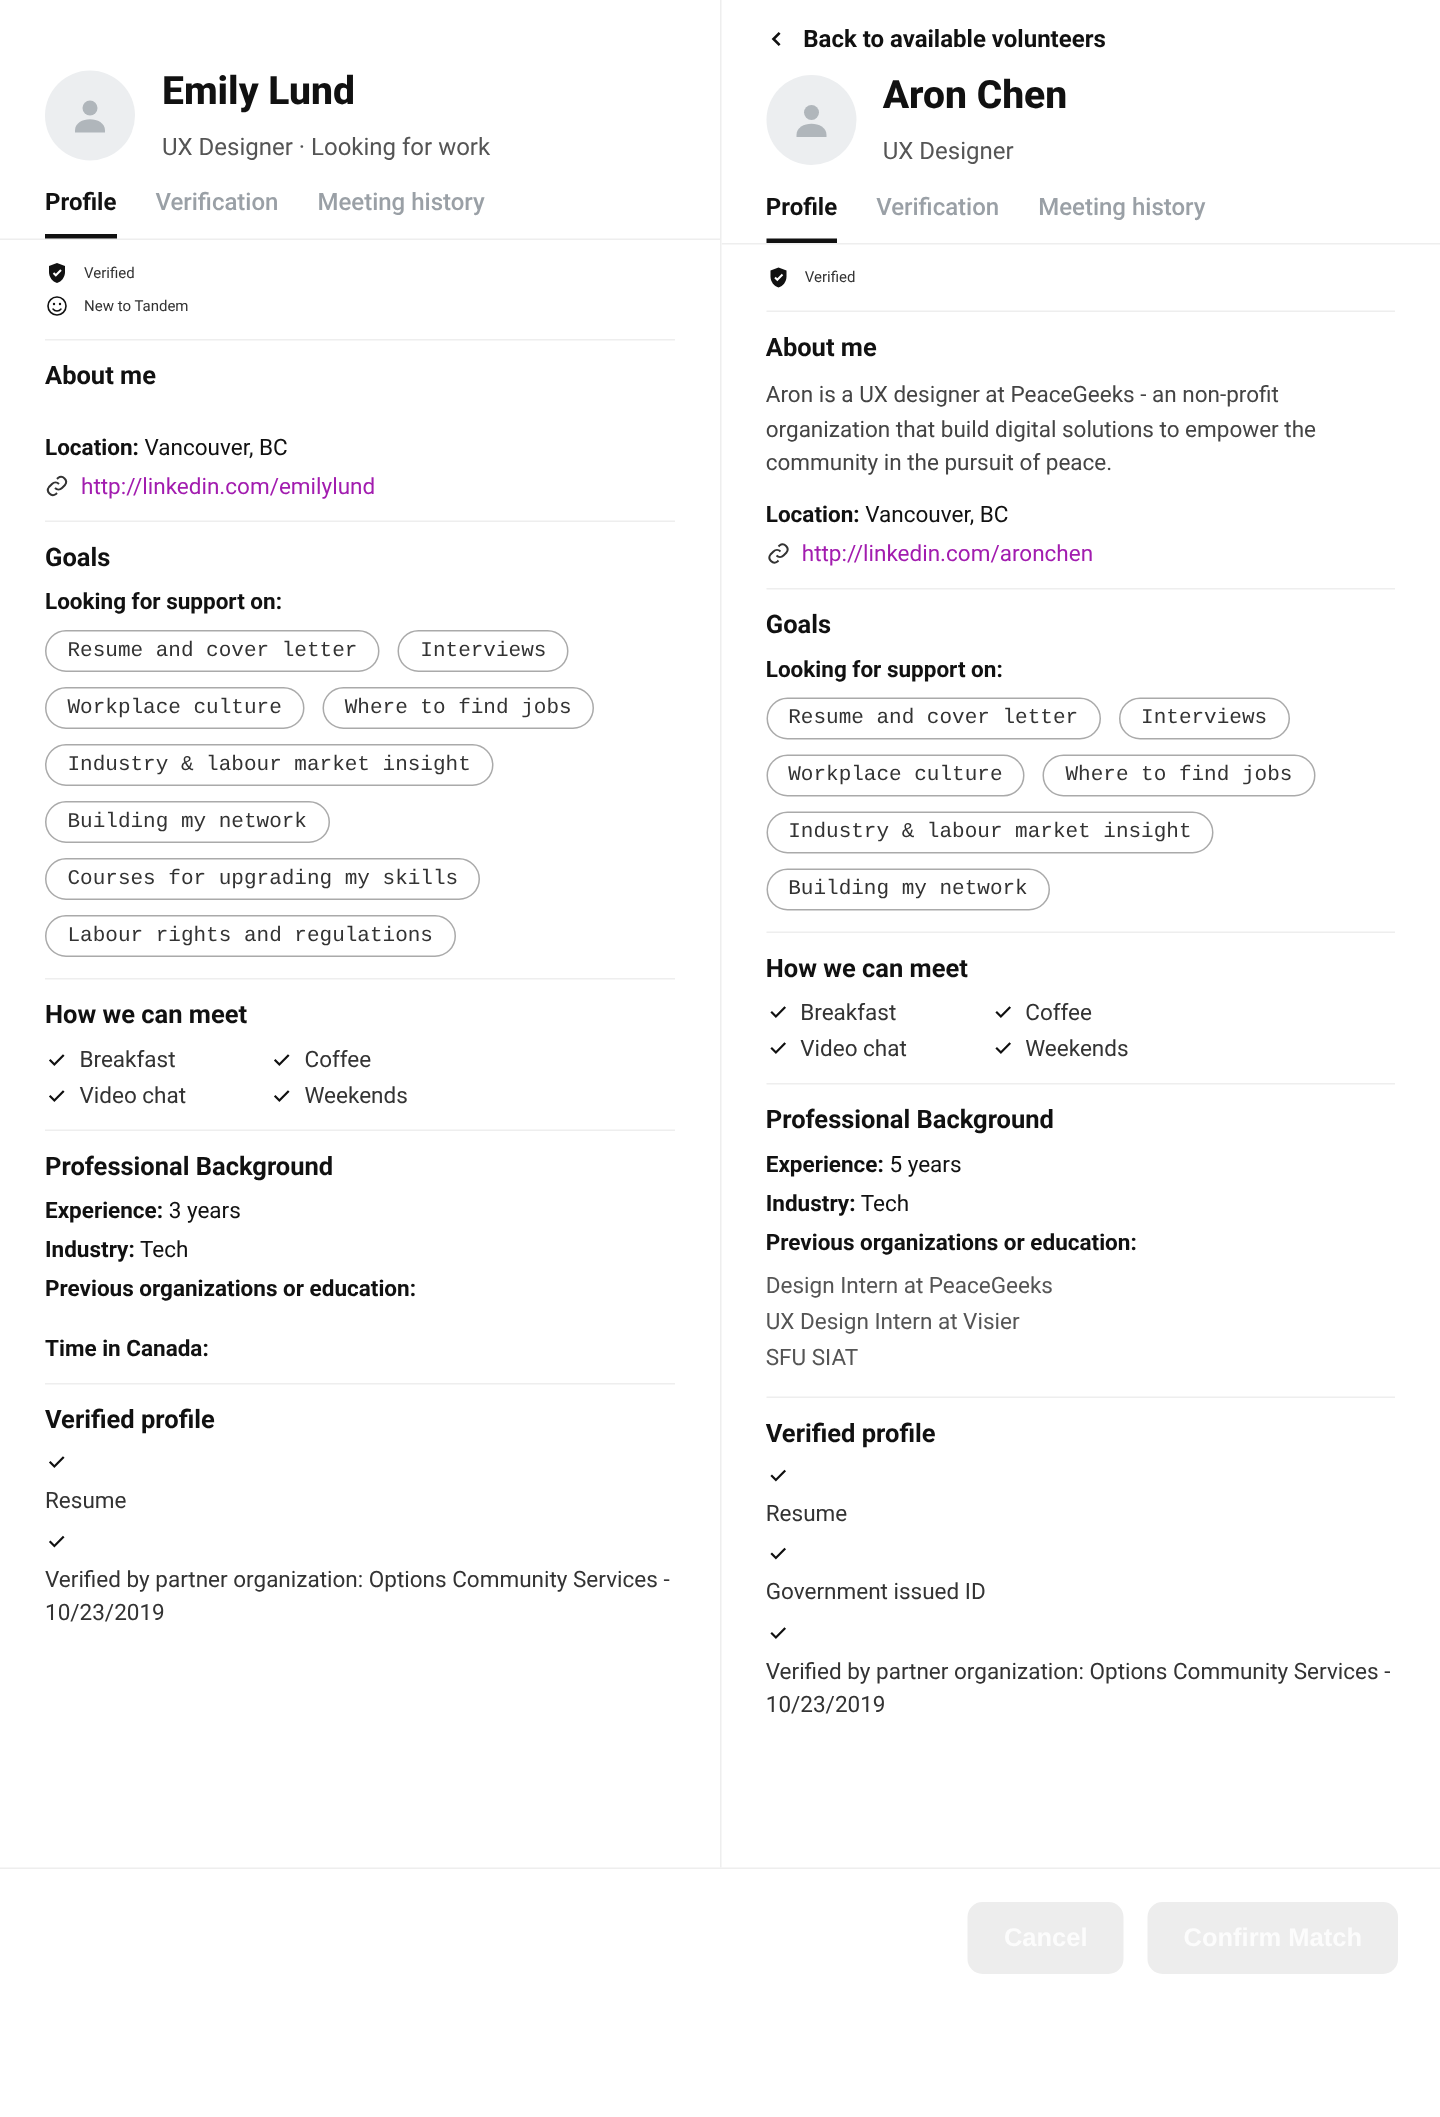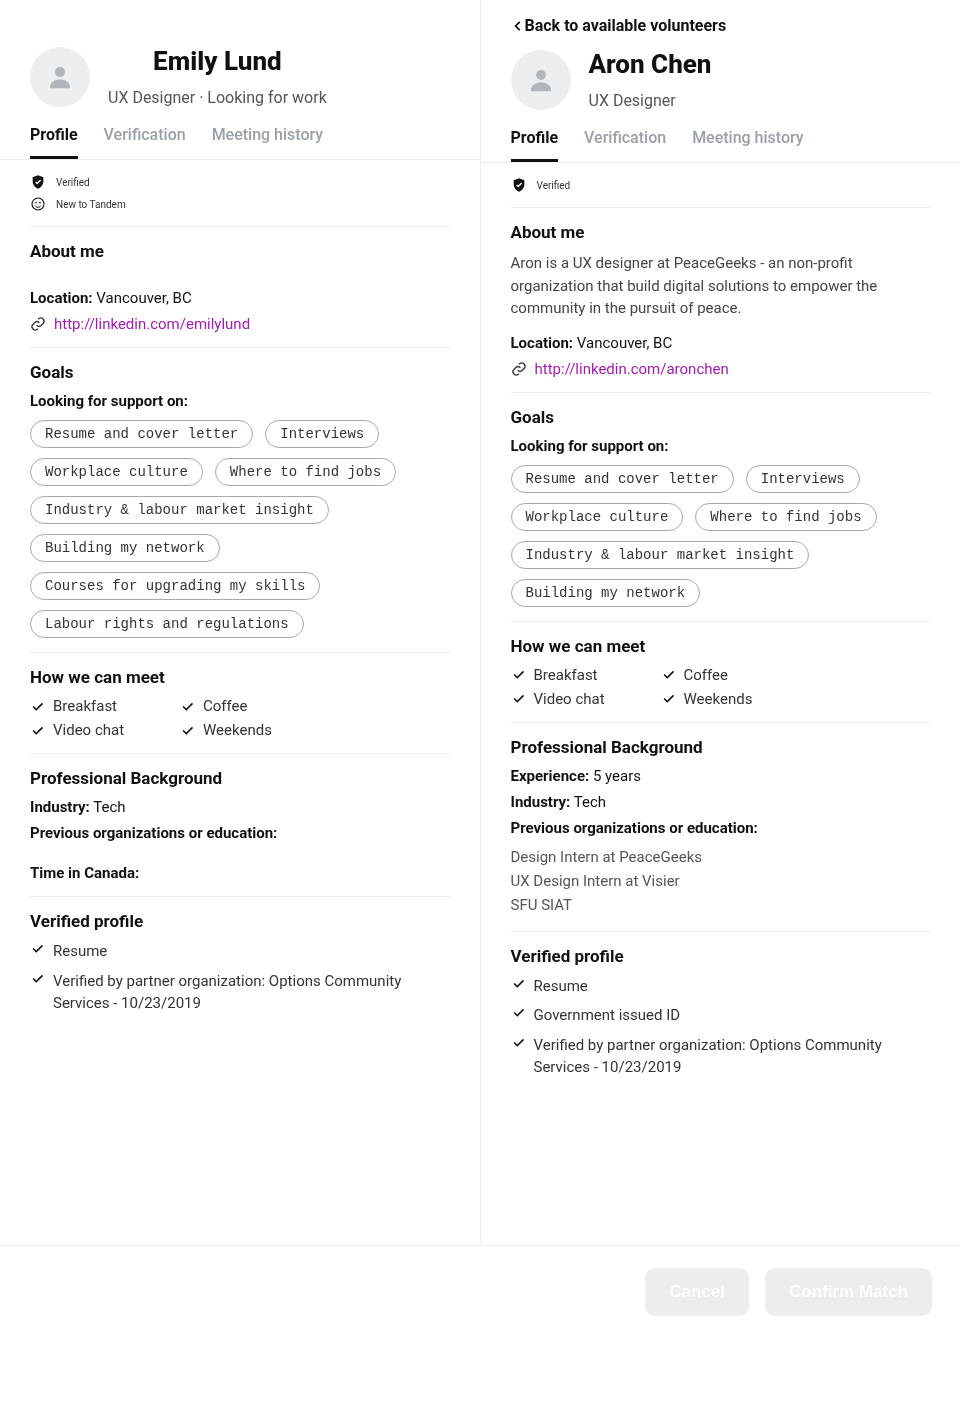--- a/index.html
+++ b/index.html
@@ -18,42 +18,42 @@
   }
   .panel {
     flex: 1;
     padding: 16px 30px 30px 30px;
     overflow: hidden;
   }
   .panel-left { border-right: 1px solid #eee; }
   .back-link {
     display: flex;
     align-items: center;
-    gap: 0;
+    gap: 11px;
     font-weight: 700;
     font-size: 16px;
     color: #111;
     margin-bottom: 14px;
     cursor: pointer;
   }
   .panel-left .back-placeholder { height: 30px; }
   .header {
     display: flex;
     align-items: center;
     gap: 18px;
     margin-bottom: 18px;
   }
   .avatar {
     width: 60px; height: 60px;
     border-radius: 50%;
     background: #eceef0;
     display: flex; align-items: center; justify-content: center;
   }
   .avatar svg { width: 30px; height: 30px; fill: #b0b6bb; }
-  .name { font-size: 26px; font-weight: 800; text-align: center; }
+  .name { font-size: 26px; font-weight: 800; }
   .subtitle { color: #555; font-size: 16px; margin-top: 12px;}
   .tabs {
     display: flex;
     gap: 26px;
     border-bottom: 1px solid #eee;
     margin: 0 -30px 14px -30px;
     padding: 0 30px;
   }
   .tab {
     padding: 0 0 12px 0;
@@ -98,21 +98,21 @@
     color: #333;
   }
   .meet-grid {
     display: grid;
     grid-template-columns: 120px 120px;
     gap: 6px 30px;
   }
   .check-item { display: flex; align-items: center; gap: 8px; color: #333;}
   .check-item svg { width: 15px; height: 15px; stroke: #111; stroke-width: 2.4; fill: none; flex-shrink: 0; }
   .verified-list { display: flex; flex-direction: column; gap: 8px; }
-  .verified-list .check-item { align-items: flex-start; }
+  .verified-list .check-item { align-items: flex-start; flex-direction: column; }
   .verified-list .check-item span { line-height: 1.45; }
   .footer {
     display: flex;
     justify-content: flex-end;
     gap: 16px;
     padding: 22px 28px;
   }
   .btn {
     border: none;
     border-radius: 10px;
@@ -224,20 +224,24 @@
               <path d="M5 12l5 5L20 7"></path>
             </svg>
             <span>Weekends</span>
           </div>
         </div>
     </div>
 
     <div class="section">
       <h3>Professional Background</h3>
       <div class="field-line">
+        <span class="label-strong">Experience:</span>
+        <span>3 years</span>
+      </div>
+      <div class="field-line">
         <span class="label-strong">Industry:</span>
         <span>Tech</span>
       </div>
       <div class="field-line">
         <span class="label-strong">Previous organizations or education:</span>
       </div>
       <div class="prev-list"></div>
       <div style="height:14px"></div>
       <div class="field-line">
         <span class="label-strong">Time in Canada:</span>

